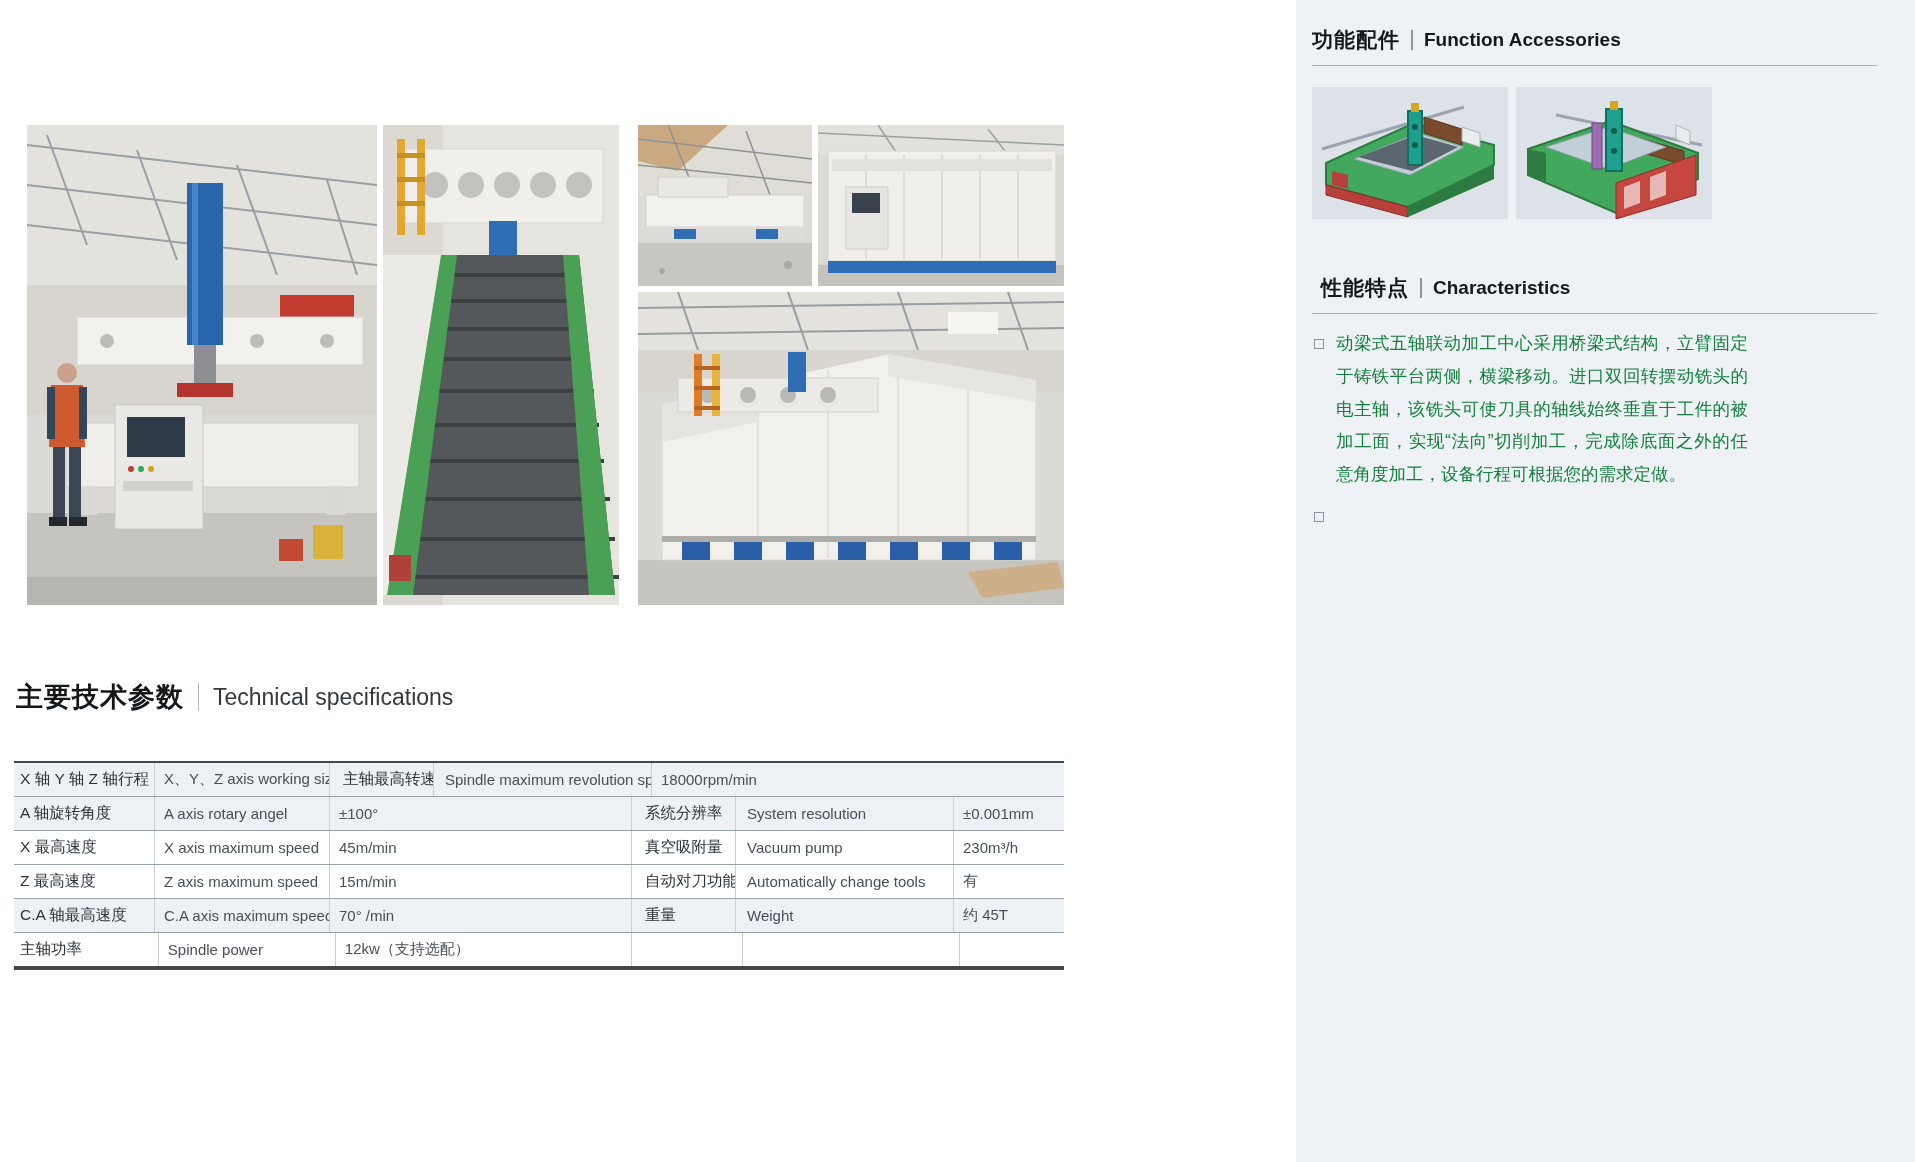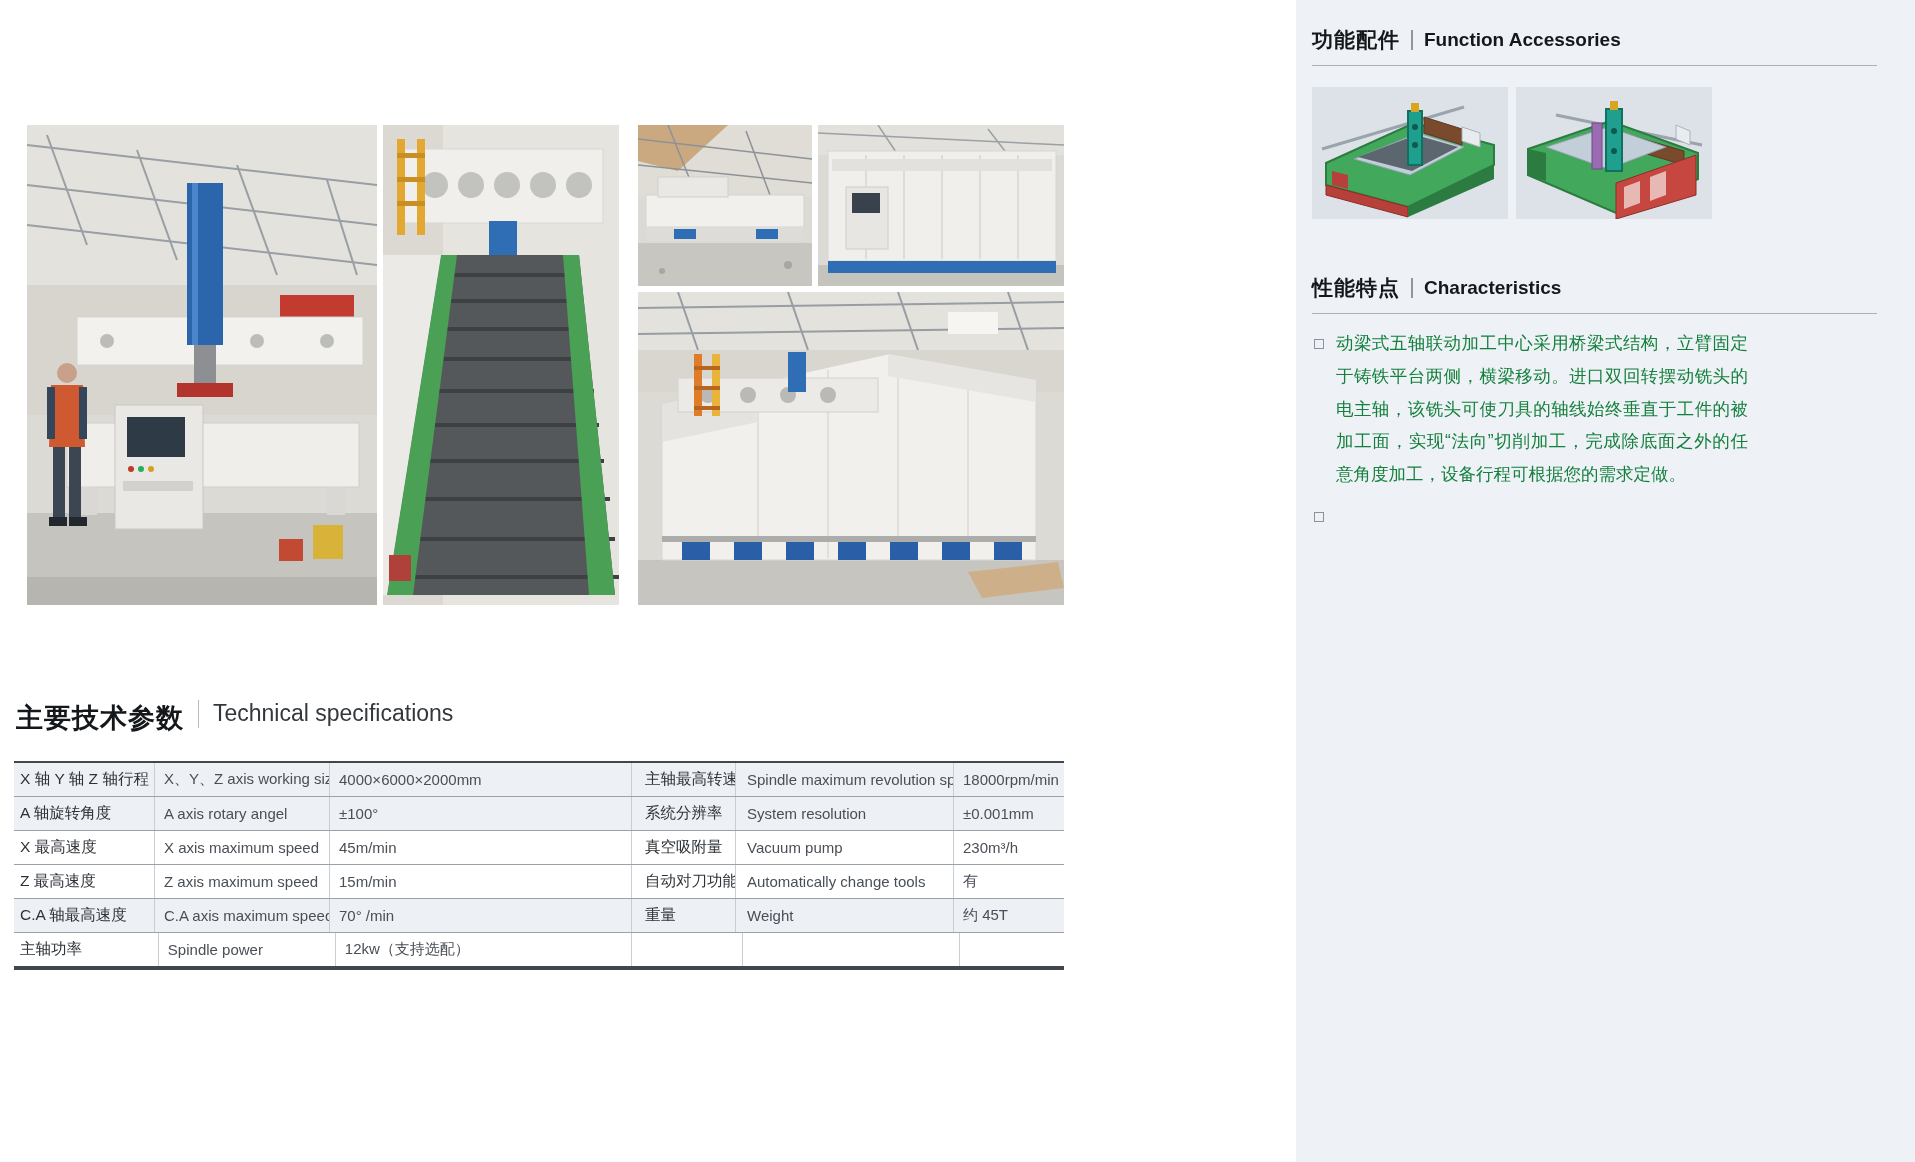--- a/index.html
+++ b/index.html
@@ -9,21 +9,21 @@
   }
   
   .photo{position:absolute;overflow:hidden;background:#dcdad5;}
   .photo svg{display:block;width:100%;height:100%;}
   #photo1{left:27px;top:125px;width:350px;height:480px;}
   #photo2{left:383px;top:125px;width:236px;height:480px;}
   #photo3{left:638px;top:125px;width:174px;height:161px;}
   #photo4{left:818px;top:125px;width:246px;height:161px;}
   #photo5{left:638px;top:292px;width:426px;height:313px;}
   
-  .specs-title{position:absolute;left:16px;top:700px;display:flex;align-items:flex-start;}
+  .specs-title{position:absolute;left:16px;top:679px;display:flex;align-items:center;}
   .specs-title .zh{font-size:27px;font-weight:bold;color:#15181b;letter-spacing:1px;}
   .specs-title .bar{width:1px;height:28px;background:#b4bac1;margin:0 14px;}
   .specs-title .en{font-size:23px;color:#33383d;}
   
   .spec-table{
     position:absolute;left:14px;top:761px;width:1050px;
     border-top:2px solid #42474d;border-bottom:4px solid #42474d;
   }
   .trow{display:flex;height:33px;align-items:center;border-bottom:1px solid #99a1a9;}
   .trow:last-child{border-bottom:none;gap:12px;}
@@ -43,21 +43,21 @@
     background:#eef2f6;box-sizing:border-box;padding:16px 38px 0 16px;
   }
   .side-header{display:flex;align-items:center;margin-top:10px;}
   .side-header .zh{font-size:21px;font-weight:bold;color:#15181b;letter-spacing:1px;}
   .side-header .bar{width:2px;height:20px;background:#8e979f;margin:0 11px;}
   .side-header .en{font-size:19px;font-weight:bold;color:#15181b;}
   .rule{height:1px;background:#a9b1b9;margin-top:11px;}
   .thumbs{display:flex;gap:8px;margin-top:21px;}
   .thumb{width:196px;height:132px;background:#dde2e8;overflow:hidden;}
   .thumb svg{display:block;width:100%;height:100%;}
-  .char-header{margin-top:55px;}
+  .char-header{margin-top:55px;margin-left:9px;}
   .paras{margin-top:13px;}
   .paras p{
     position:relative;margin:0 0 9px 0;padding-left:24px;width:412px;
     font-size:17.5px;line-height:32.8px;text-align:justify;color:#15803d;
   }
   .sq{
     position:absolute;left:2px;top:12px;width:8px;height:8px;
     border:1px solid #8b949c;background:transparent;
   }
 </style>
@@ -245,21 +245,20 @@
   <div class="specs-title">
     <span class="zh">主要技术参数</span>
     <span class="bar"></span>
     <span class="en">Technical specifications</span>
   </div>
 
   <div class="spec-table">
     <div class="trow shade">
       <div class="c zh c1">X 轴 Y 轴 Z 轴行程</div>
       <div class="c en c2">X、Y、Z axis working size</div>
-      <div class="c val c3">4000×6000×2000mm</div>
       <div class="c zh c4">主轴最高转速</div>
       <div class="c en c5">Spindle maximum revolution speed</div>
       <div class="c val c6">18000rpm/min</div>
     </div>
     <div class="trow shade">
       <div class="c zh c1">A 轴旋转角度</div>
       <div class="c en c2">A axis rotary angel</div>
       <div class="c val c3">±100°</div>
       <div class="c zh c4">系统分辨率</div>
       <div class="c en c5">System resolution</div>

